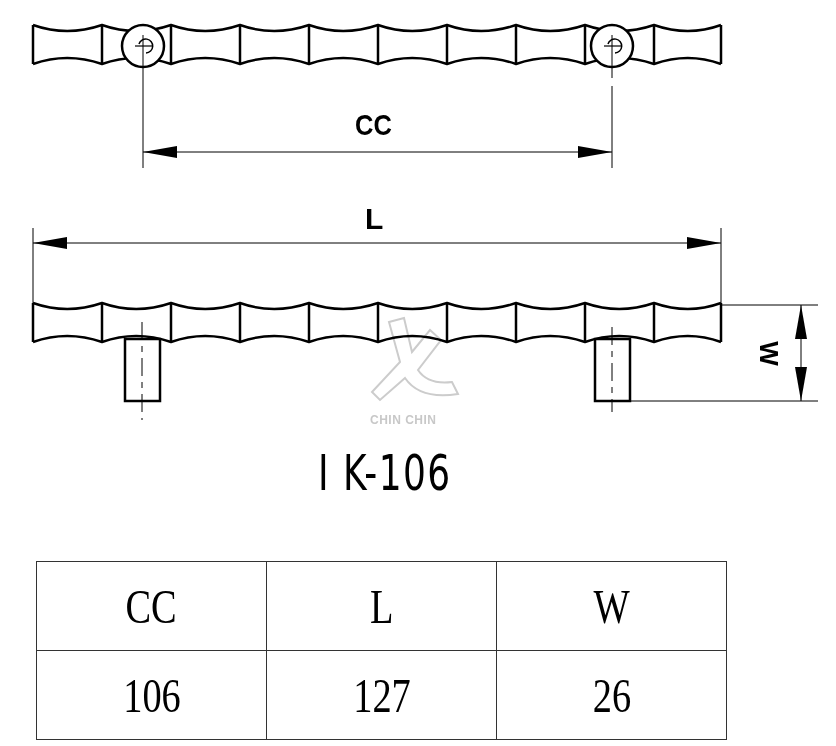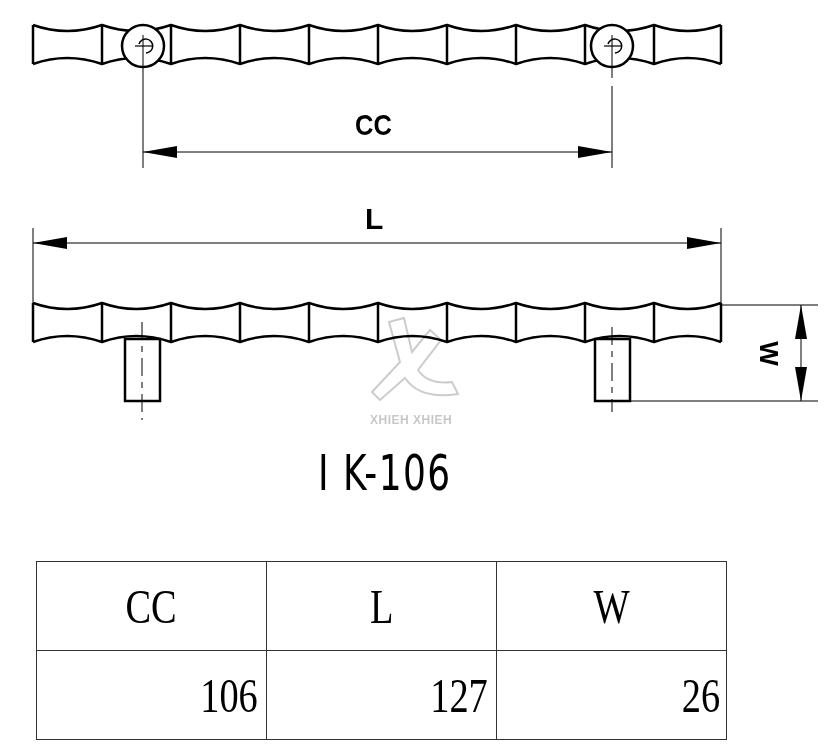--- a/index.html
+++ b/index.html
@@ -7,21 +7,21 @@
   .drawing { position: absolute; left: 0; top: 0; width: 836px; height: 746px; }
   .lbl { position: absolute; font-family: "Liberation Sans", sans-serif; font-weight: bold; color: #000; }
   .cc-label { left: 355px; top: 108px; font-size: 30px; transform: scaleX(0.85); transform-origin: left top; }
   .l-label { left: 365px; top: 202px; font-size: 30px; }
   .w-label { left: 756px; top: 338px; font-size: 26px; transform: rotate(90deg); transform-origin: center; }
   .model { position: absolute; left: 318px; top: 444px; font-family: "DejaVu Sans", sans-serif; font-size: 50px; letter-spacing: 2px; color: #000; transform: scaleX(0.72); transform-origin: left top; font-weight: normal; }
   .wm-text { position: absolute; left: 370px; top: 413px; font-family: "Liberation Sans", sans-serif; font-weight: bold; font-size: 12px; color: #c8c8c8; letter-spacing: 0.5px; }
   table.spec { position: absolute; left: 36px; top: 561px; width: 691px; border-collapse: collapse; }
   table.spec td { border: 1.5px solid #333; text-align: center; font-family: "Liberation Serif", serif; color: #000; height: 86px; width: 33.3%; }
   table.spec td.h { font-size: 48px; }
-  table.spec td.v { font-size: 48px; text-align: right; }
+  table.spec td.v { font-size: 48px; }
   .cond { display: inline-block; transform: scaleX(0.8); }
 </style>
 </head>
 <body>
 
 <svg class="drawing" width="836" height="746" viewBox="0 0 836 746" xmlns="http://www.w3.org/2000/svg">
   <defs>
     <marker id="arrEnd" markerWidth="34" markerHeight="12" refX="34" refY="6" orient="auto" markerUnits="userSpaceOnUse">
       <path d="M0,0 L34,6 L0,12 Z" fill="#000"></path>
     </marker>
@@ -100,21 +100,21 @@
   <g stroke="#000" stroke-width="1">
     <line x1="721" y1="305" x2="818" y2="305"></line>
     <line x1="630" y1="401" x2="818" y2="401"></line>
     <line x1="801" y1="305" x2="801" y2="401" marker-start="url(#arrStart)" marker-end="url(#arrEnd)"></line>
   </g>
 </svg>
 
 <div class="lbl cc-label">CC</div>
 <div class="lbl l-label">L</div>
 <div class="lbl w-label">W</div>
-<div class="wm-text">XHIEH XHIEH</div>
+<div class="wm-text">CHIN CHIN</div>
 <div class="model">I K-106</div>
 
 <table class="spec">
   <tbody>
       <tr>
     <td class="h"><span class="cond">CC</span></td>
     <td class="h"><span class="cond">L</span></td>
     <td class="h"><span class="cond">W</span></td>
   </tr>
   <tr>

